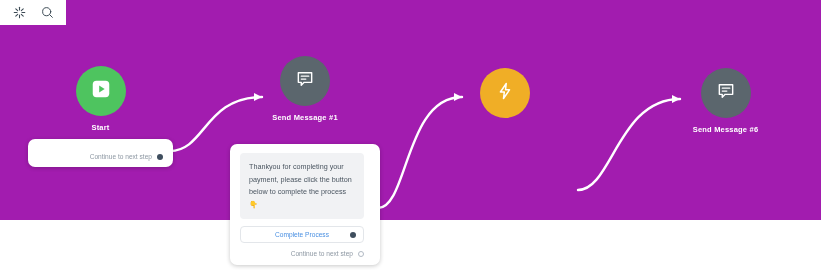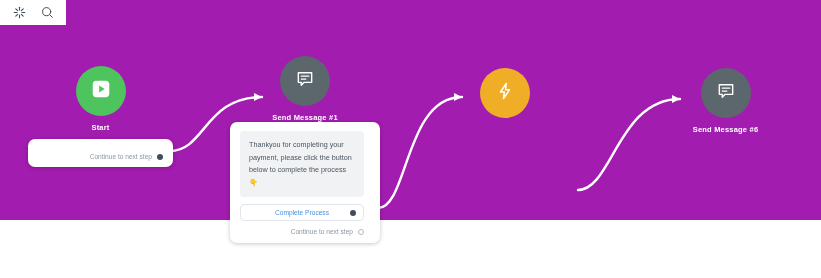--- a/index.html
+++ b/index.html
@@ -62,20 +62,21 @@
     font-weight: bold;
     letter-spacing: .2px;
     white-space: nowrap;
   }
 
   .card {
     background: #ffffff;
     border-radius: 7px;
     box-shadow: 0 1px 4px rgba(0,0,0,.22);
     padding: 9px 16px 8px 10px;
+    margin-top: 22px;
   }
 
   .bubble {
     background: #f1f2f4;
     border-radius: 4px;
     padding: 8px 9px;
     color: #4a5560;
     font-size: 7.2px;
     line-height: 1.75;
   }

